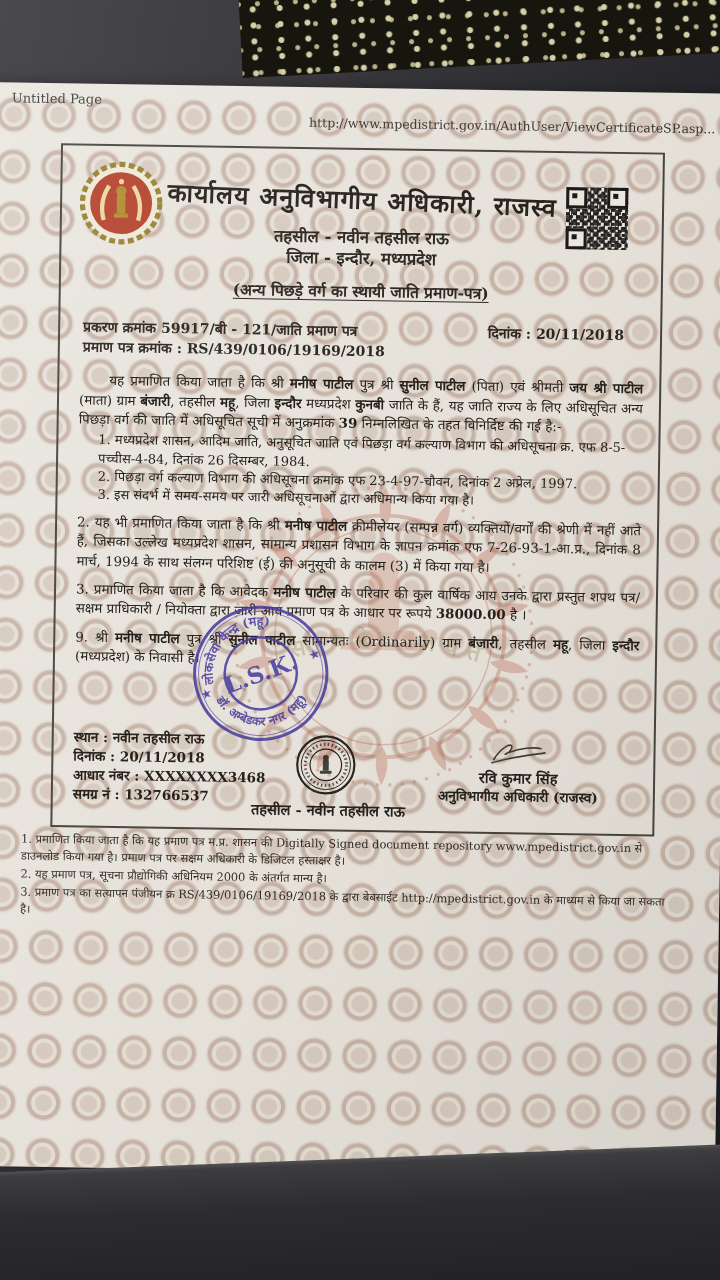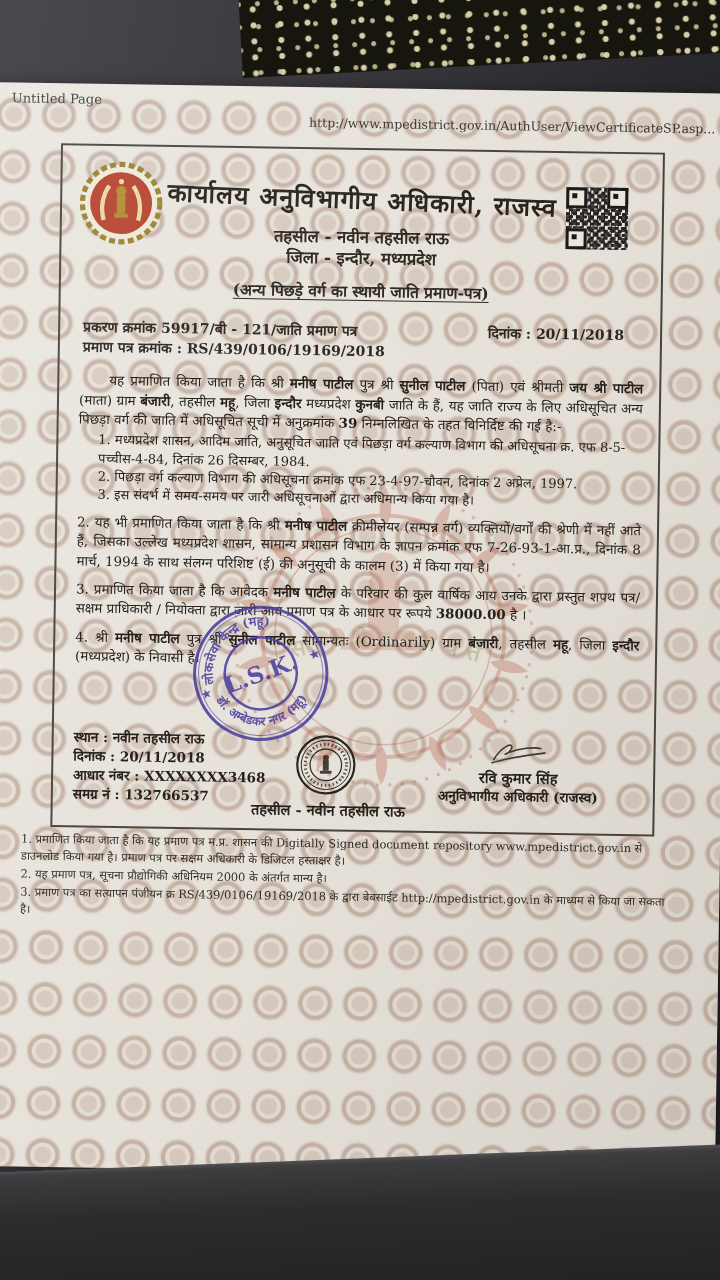--- a/index.html
+++ b/index.html
@@ -127,21 +127,21 @@
     <div class="para p1"><span>यह प्रमाणित किया जाता है कि श्री </span><span class="b">मनीष पाटील</span><span> पुत्र श्री </span><span class="b">सुनील पाटील</span><span> (पिता) एवं श्रीमती </span><span class="b">जय श्री पाटील</span><span> (माता) ग्राम </span><span class="b">बंजारी</span><span>, तहसील </span><span class="b">महू</span><span>, जिला </span><span class="b">इन्दौर</span><span> मध्यप्रदेश </span><span class="b">कुनबी</span><span> जाति के हैं, यह जाति राज्य के लिए अधिसूचित अन्य पिछड़ा वर्ग की जाति में अधिसूचित सूची में अनुक्रमांक </span><span class="b">39</span><span> निम्नलिखित के तहत विनिर्दिष्ट की गई है:-</span></div>
 
     <div class="refs">
       <div>1. मध्यप्रदेश शासन, आदिम जाति, अनुसूचित जाति एवं पिछड़ा वर्ग कल्याण विभाग की अधिसूचना क्र. एफ 8-5-पच्चीस-4-84, दिनांक 26 दिसम्बर, 1984.</div>
       <div>2. पिछड़ा वर्ग कल्याण विभाग की अधिसूचना क्रमांक एफ 23-4-97-चौवन, दिनांक 2 अप्रेल, 1997.</div>
       <div>3. इस संदर्भ में समय-समय पर जारी अधिसूचनाओं द्वारा अधिमान्य किया गया है।</div>
     </div>
 
     <div class="para pn"><span>2. यह भी प्रमाणित किया जाता है कि श्री </span><span class="b">मनीष पाटील</span><span> क्रीमीलेयर (सम्पन्न वर्ग) व्यक्तियों/वर्गों की श्रेणी में नहीं आते हैं, जिसका उल्लेख मध्यप्रदेश शासन, सामान्य प्रशासन विभाग के ज्ञापन क्रमांक एफ 7-26-93-1-आ.प्र., दिनांक 8 मार्च, 1994 के साथ संलग्न परिशिष्ट (ई) की अनुसूची के कालम (3) में किया गया है।</span></div>
     <div class="para pn"><span>3. प्रमाणित किया जाता है कि आवेदक </span><span class="b">मनीष पाटील</span><span> के परिवार की कुल वार्षिक आय उनके द्वारा प्रस्तुत शपथ पत्र/सक्षम प्राधिकारी / नियोक्ता द्वारा जारी आय प्रमाण पत्र के आधार पर रूपये </span><span class="b">38000.00</span><span> है ।</span></div>
-    <div class="para pn"><span>4. श्री </span><span class="b">मनीष पाटील</span><span> पुत्र श्री </span><span class="b">सुनील पाटील</span><span> सामान्यतः (Ordinarily) ग्राम </span><span class="b">बंजारी</span><span>, तहसील </span><span class="b">महू</span><span>, जिला </span><span class="b">इन्दौर</span><span> (मध्यप्रदेश) के निवासी है।</span></div>
+    <div class="para pn"><span>9. श्री </span><span class="b">मनीष पाटील</span><span> पुत्र श्री </span><span class="b">सुनील पाटील</span><span> सामान्यतः (Ordinarily) ग्राम </span><span class="b">बंजारी</span><span>, तहसील </span><span class="b">महू</span><span>, जिला </span><span class="b">इन्दौर</span><span> (मध्यप्रदेश) के निवासी है।</span></div>
 
     <svg class="abs central-seal" viewBox="0 0 200 200">
       <defs>
         <path id="wpetal" d="M100 4 C105 13 105 23 100 29 C95 23 95 13 100 4 Z"></path>
         <path id="stj" d="M30 118 Q100 96 170 118" fill="none"></path>
       </defs>
       <g fill="#b2543c">
         <use href="#wpetal"></use>
         <use href="#wpetal" transform="rotate(25.7 100 100)"></use>
         <use href="#wpetal" transform="rotate(51.4 100 100)"></use>

